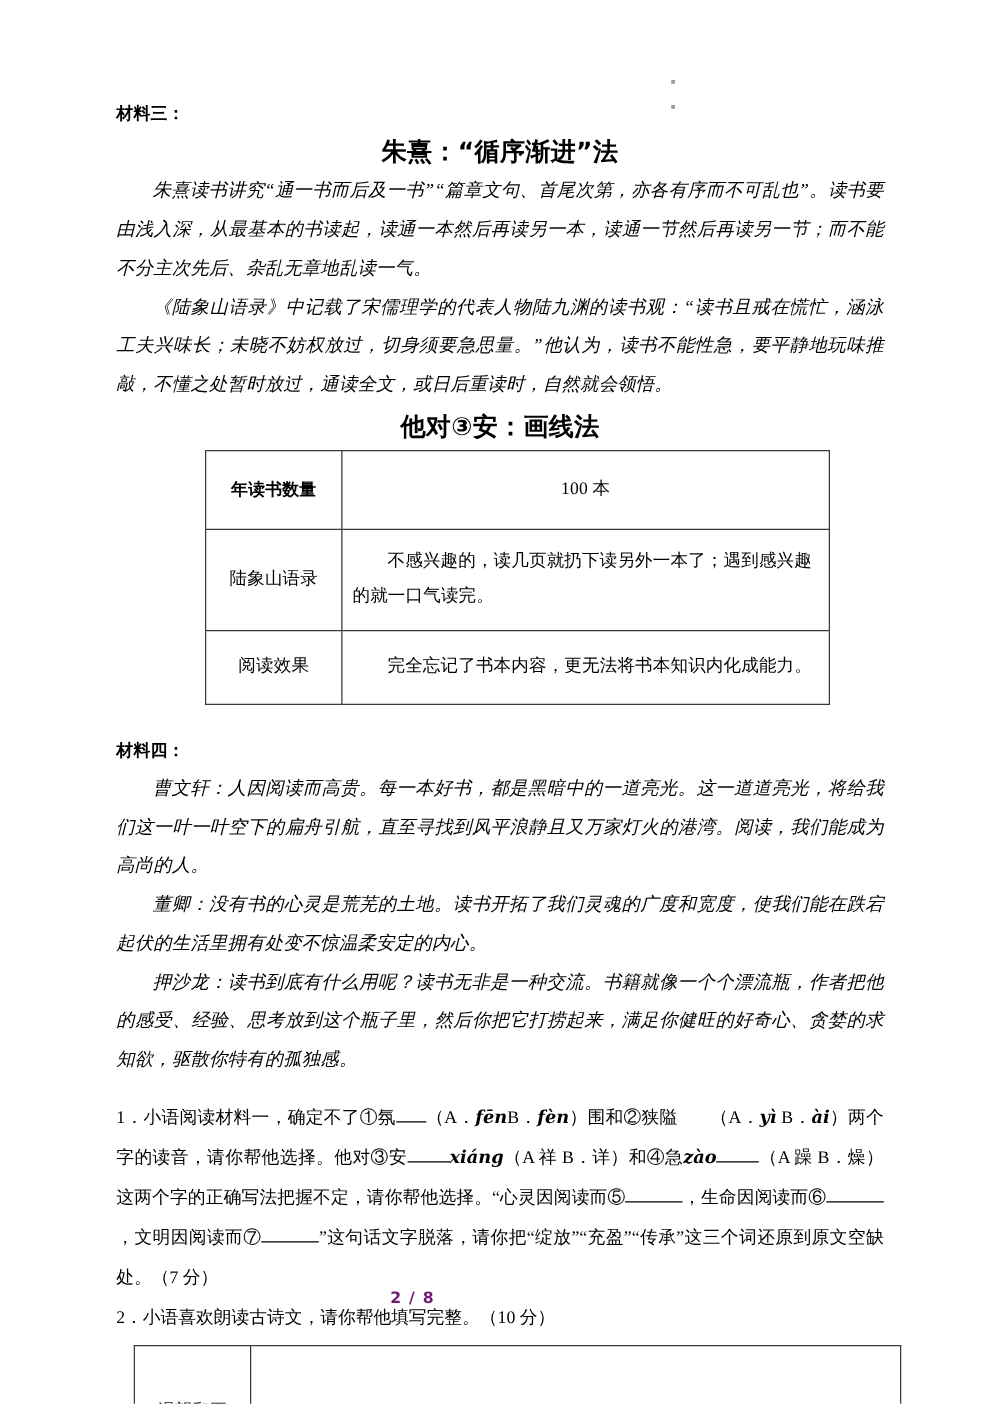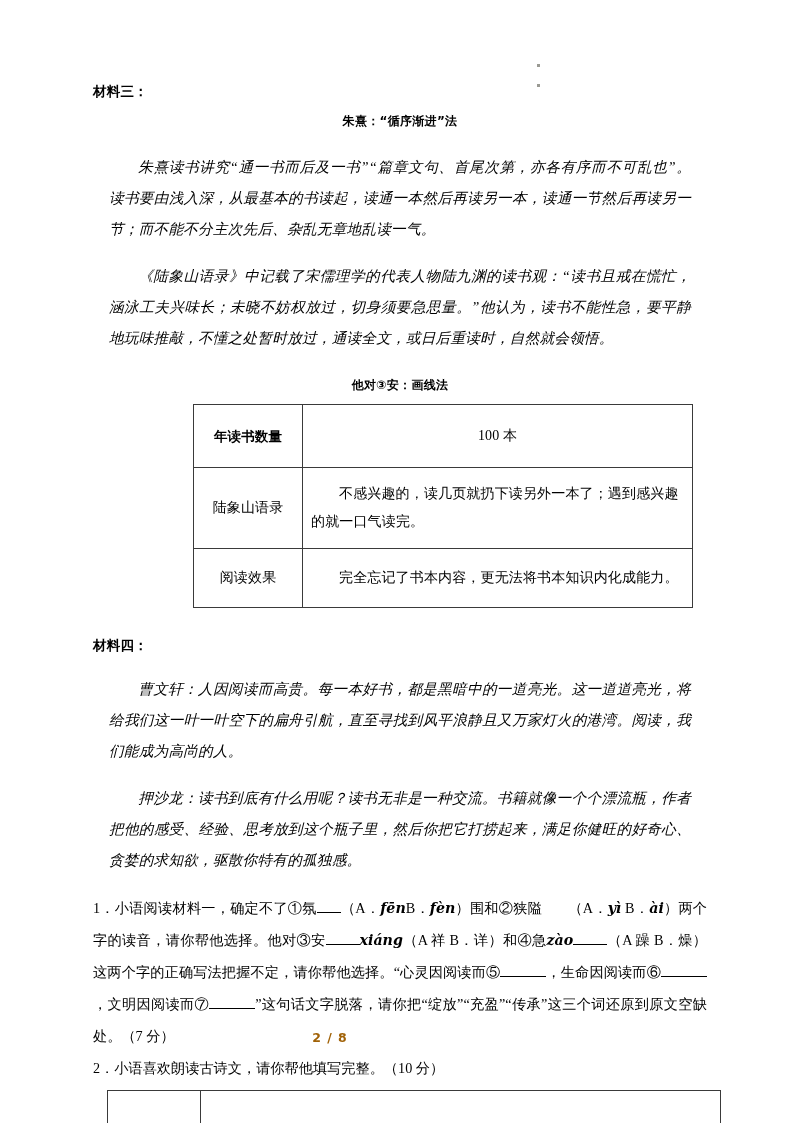--- a/index.html
+++ b/index.html
@@ -46,35 +46,35 @@
     font-size: 13.5px;
     line-height: 26px;
     margin: 0 0 2px 0;
     letter-spacing: 0.2px;
   }
 
   .center-heading {
     text-align: center;
     font-family: "DejaVu Sans", "Liberation Sans", sans-serif;
     font-weight: bold;
-    font-size: 12px;
+    font-size: 20px;
     line-height: 30px;
     margin: 2px 0 2px 0;
     letter-spacing: 0.3px;
   }
 
   
   .kai {
     font-family: "Liberation Serif", "DejaVu Serif", serif;
     font-style: italic;
     font-size: 14.6px;
     line-height: 31px;
     text-align: justify;
     text-justify: inter-ideograph;
-    margin: 16px;
+    margin: 0;
     letter-spacing: 0.25px;
   }
   .kai.indent { text-indent: 2em; }
 
   
   table.doc-table {
     border-collapse: collapse;
     table-layout: fixed;
   }
   table.doc-table td {
@@ -83,21 +83,21 @@
     font-family: "Liberation Serif", "DejaVu Serif", serif;
     font-size: 14px;
     line-height: 28px;
     padding: 6px 8px;
     letter-spacing: 0.15px;
   }
 
   
   #table-reading-habit {
     width: 500px;
-    margin: 4px 0 0 100px;
+    margin: 4px 0 0 71px;
   }
   #table-reading-habit td.c-label {
     width: 100px;
     text-align: center;
     padding: 5px 4px;
   }
   #table-reading-habit td.c-label.hdr {
     font-family: "DejaVu Sans", "Liberation Sans", sans-serif;
     font-weight: bold;
     font-size: 13.5px;
@@ -171,21 +171,21 @@
   .footer {
     position: absolute;
     left: 0;
     top: 1030px;
     width: 660px;
     text-align: center;
     font-family: "DejaVu Sans", "Liberation Sans", sans-serif;
     font-weight: bold;
     font-size: 12.5px;
     letter-spacing: 1px;
-    color: #a16207;
+    color: #701a75;
   }
 </style>
 </head>
 <body>
 
 <div class="page">
 
   <span class="dot dot-1"></span>
   <span class="dot dot-2"></span>
 
@@ -215,20 +215,21 @@
         <tr>
           <td class="c-label r3">阅读效果</td>
           <td class="c-body r3 ti2">完全忘记了书本内容，更无法将书本知识内化成能力。</td>
         </tr>
       </tbody>
     </table>
 
     <div class="label-line" style="margin-top:24px;">材料四：</div>
 
     <p class="kai indent">曹文轩：人因阅读而高贵。每一本好书，都是黑暗中的一道亮光。这一道道亮光，将给我们这一叶一叶空下的扁舟引航，直至寻找到风平浪静且又万家灯火的港湾。阅读，我们能成为高尚的人。</p>
+    <p class="kai indent">董卿：没有书的心灵是荒芜的土地。读书开拓了我们灵魂的广度和宽度，使我们能在跌宕起伏的生活里拥有处变不惊温柔安定的内心。</p>
     <p class="kai indent">押沙龙：读书到底有什么用呢？读书无非是一种交流。书籍就像一个个漂流瓶，作者把他的感受、经验、思考放到这个瓶子里，然后你把它打捞起来，满足你健旺的好奇心、贪婪的求知欲，驱散你特有的孤独感。</p>
 
     <div class="q-block">
       <p class="q-line">
         <span>1．</span><span>小语阅读材料一，确定不了①氛</span><span class="blank w24"></span><span>（A．</span><span class="py">fēn</span><span>B．</span><span class="py">fèn</span><span>）围和②狭隘</span><span class="gap"></span><span>（A．</span><span class="py">yì</span>&nbsp;<span>B．</span><span class="py">ài</span><span>）两个字的读音，请你帮他选择。他对③安</span><span class="blank w34"></span><span class="py">xiáng</span><span>（A 祥 B．详）和④急</span><span class="py">zào</span><span class="blank w34"></span><span>（A 躁 B．燥）这两个字的正确写法把握不定，请你帮他选择。“心灵因阅读而⑤</span><span class="blank w46"></span><span>，生命因阅读而⑥</span><span class="blank w46"></span><span>，文明因阅读而⑦</span><span class="blank w46"></span><span>”这句话文字脱落，请你把“绽放”“充盈”“传承”这三个词还原到原文空缺处。（7 分）</span>
       </p>
     </div>
 
     <div>
       <p class="q-line">

